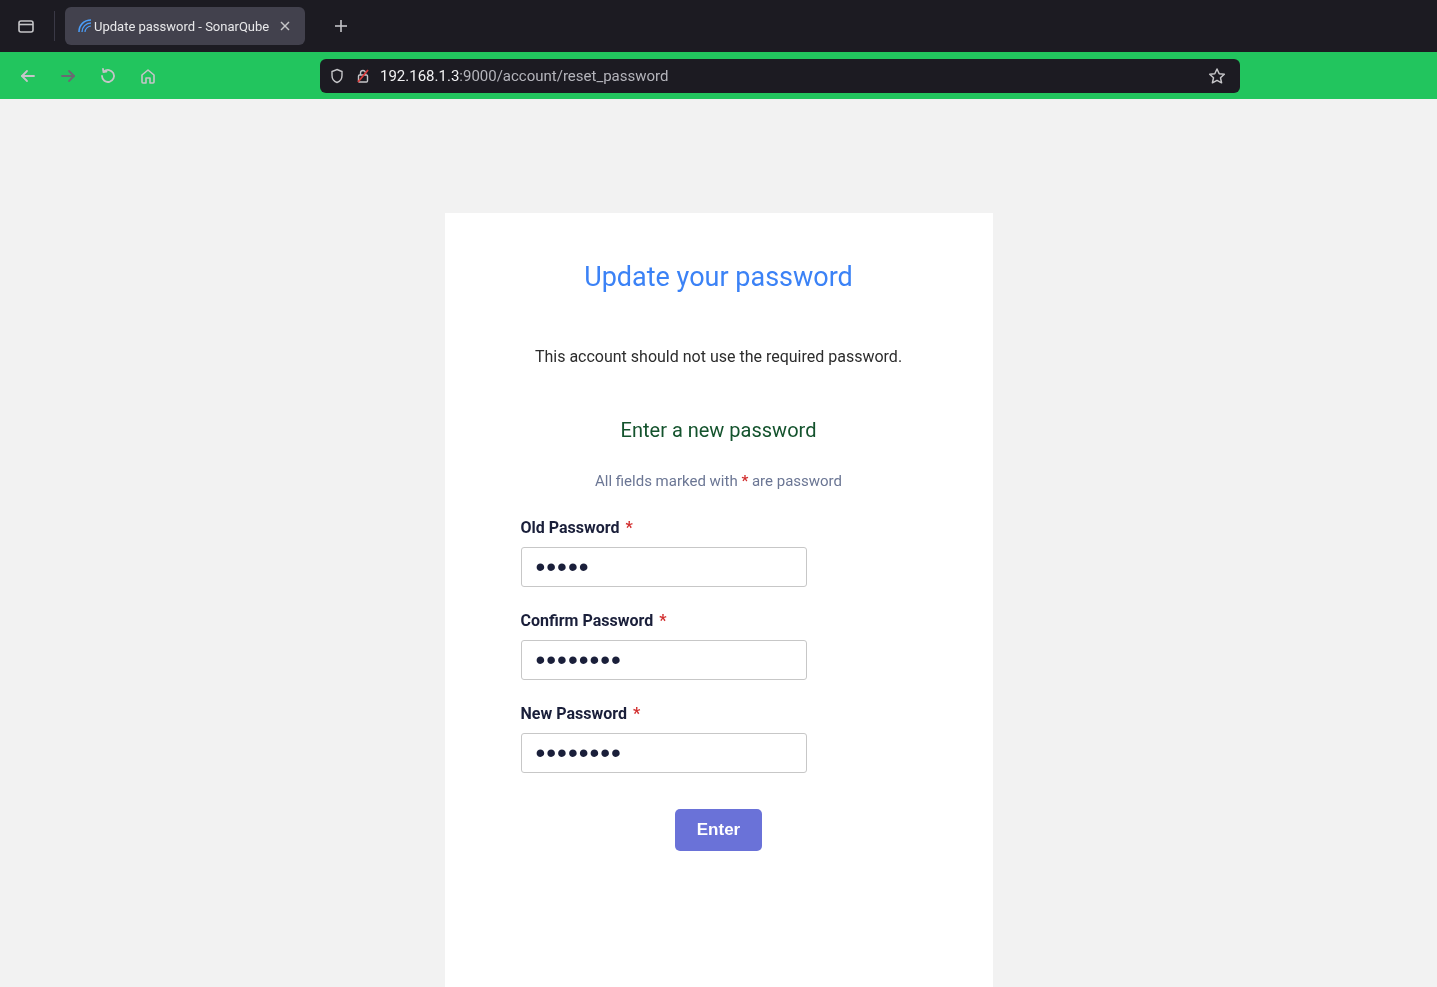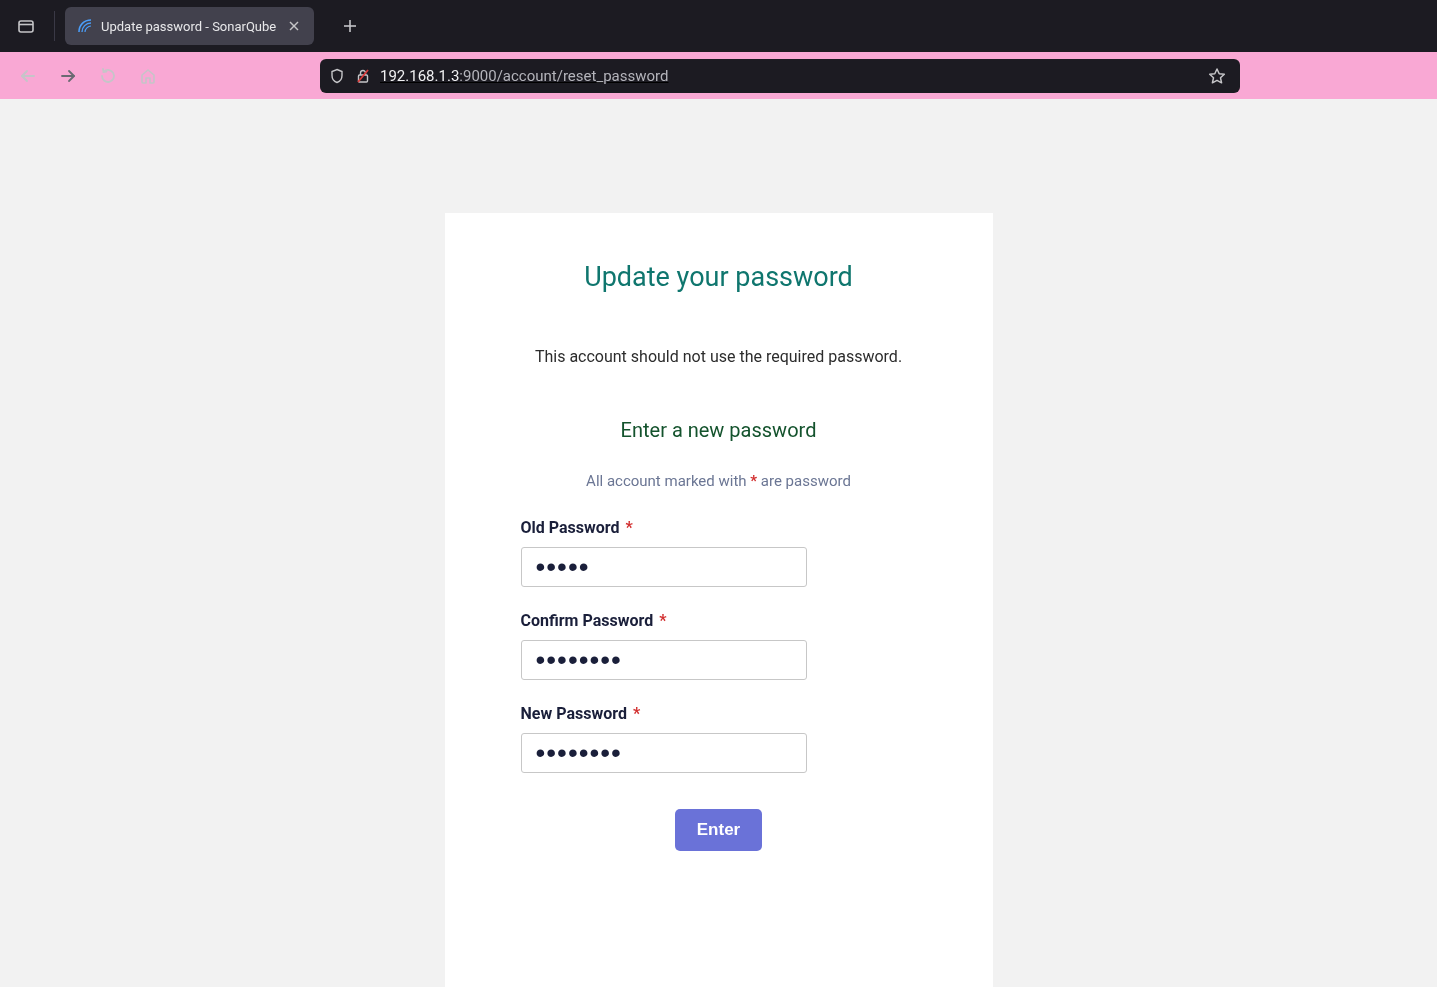--- a/index.html
+++ b/index.html
@@ -40,21 +40,21 @@
       background: #3a3946;
       margin: 0 4px;
     }
     .tab {
       background: #42414d;
       border-radius: 6px;
       height: 38px;
       display: flex;
       align-items: center;
       padding: 0 10px 0 12px;
-      gap: 8px;
+      gap: 1px;
       min-width: 240px;
       max-width: 250px;
     }
     .tab-favicon {
       width: 16px;
       height: 16px;
       flex-shrink: 0;
     }
     .tab-title {
       color: #e8e8ea;
@@ -81,26 +81,25 @@
       display: flex;
       align-items: center;
       justify-content: center;
       color: #c5c5c8;
       cursor: pointer;
       border-radius: 4px;
       margin-left: 12px;
     }
     .toolbar {
       height: 47px;
-      background: #f9a8d4;
+      background: #22c55e;
       display: flex;
       align-items: center;
       padding: 0 10px;
       gap: 4px;
-      text-decoration: underline;
     }
     .nav-btn {
       width: 36px;
       height: 36px;
       display: flex;
       align-items: center;
       justify-content: center;
       color: #c5c5c8;
       cursor: pointer;
       border-radius: 4px;
@@ -157,21 +156,21 @@
     }
     .card {
       background: #ffffff;
       width: 548px;
       padding: 48px 44px 60px;
     }
     .card h1 {
       text-align: center;
       font-size: 27px;
       font-weight: 400;
-      color: #0f766e;
+      color: #3b82f6;
       margin-bottom: 54px;
     }
     .notice {
       text-align: center;
       font-size: 16px;
       color: #2c2c2c;
       margin-bottom: 52px;
     }
     .subheading {
       text-align: center;
@@ -305,21 +304,21 @@
     </div>
   </div>
 </div>
 
 <div class="page">
   <div class="card">
     <h1>Update your password</h1>
     <p class="notice">This account should not use the required password.</p>
     <p class="subheading">Enter a new password</p>
     <p class="required-note">
-      <span>All account marked with </span><span class="required-star">*</span><span> are password</span>
+      <span>All fields marked with </span><span class="required-star">*</span><span> are password</span>
     </p>
 
     <div class="field">
       <label class="field-label">
         <span>Old Password</span>
         <span class="required-star">*</span>
       </label>
       <input type="password" class="field-input" value="admin" style="">
     </div>
 

